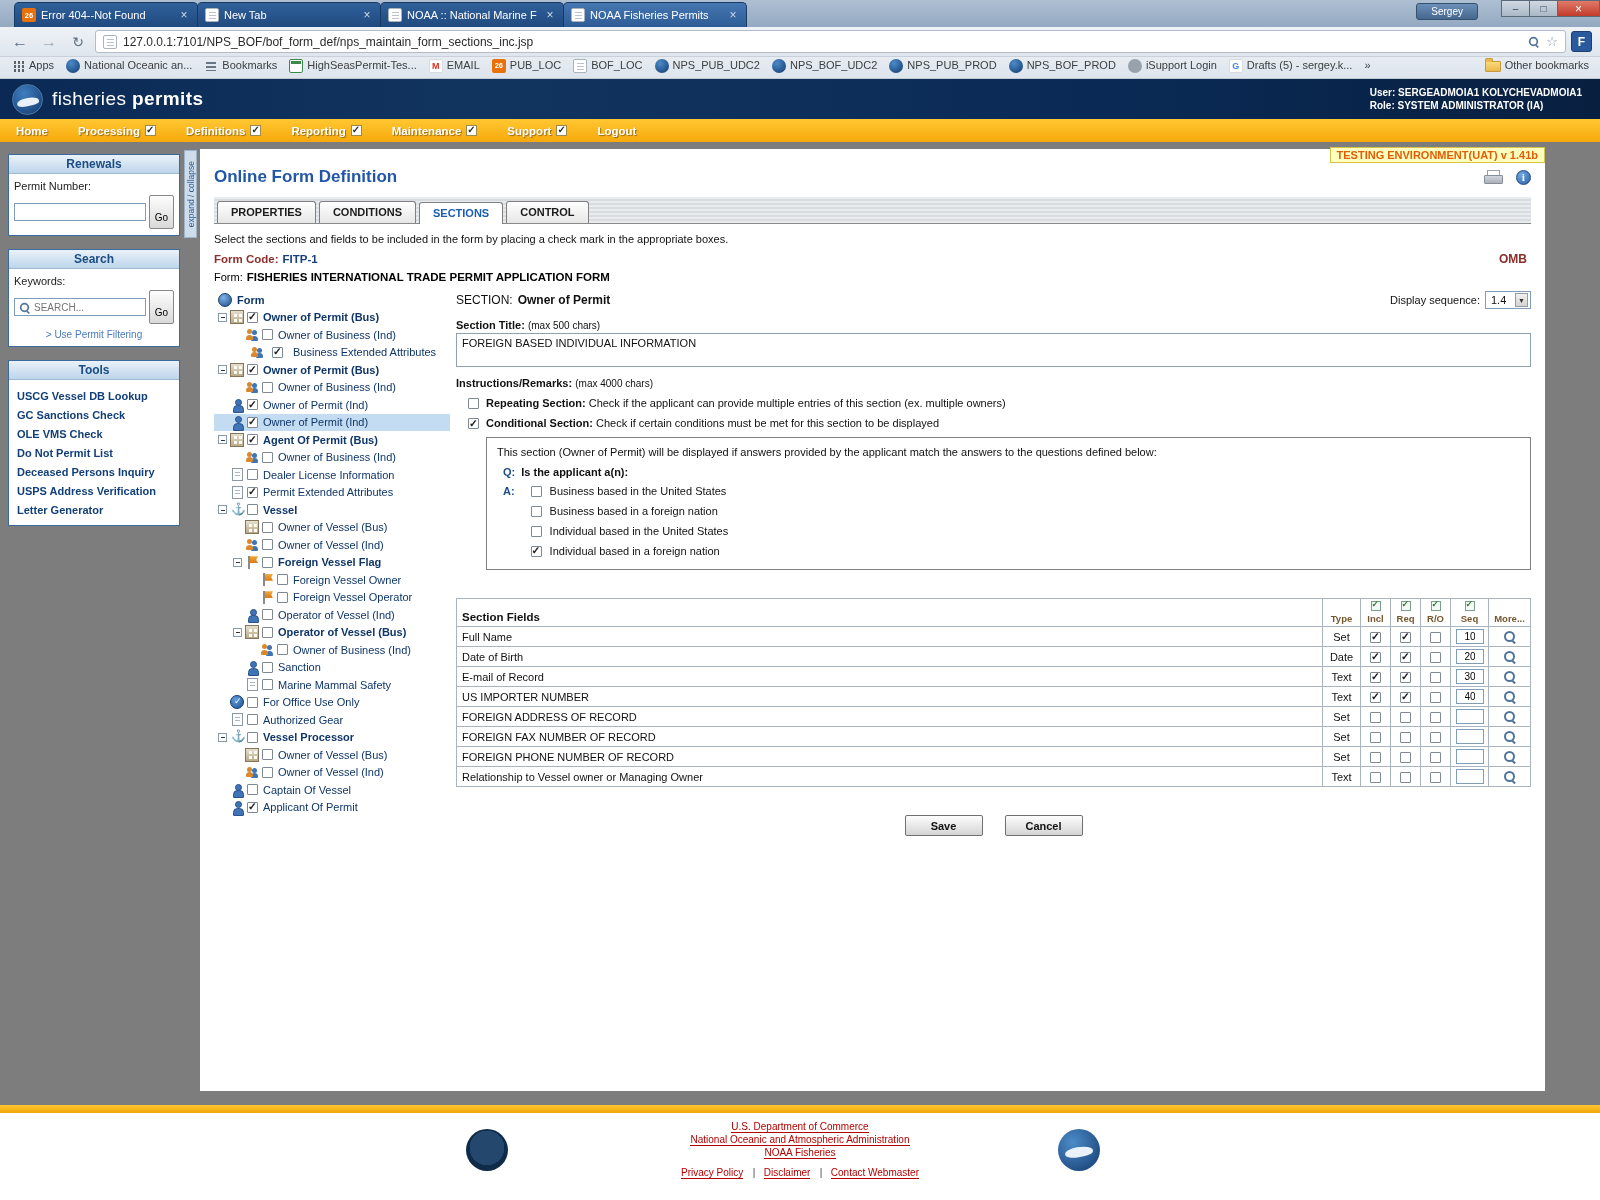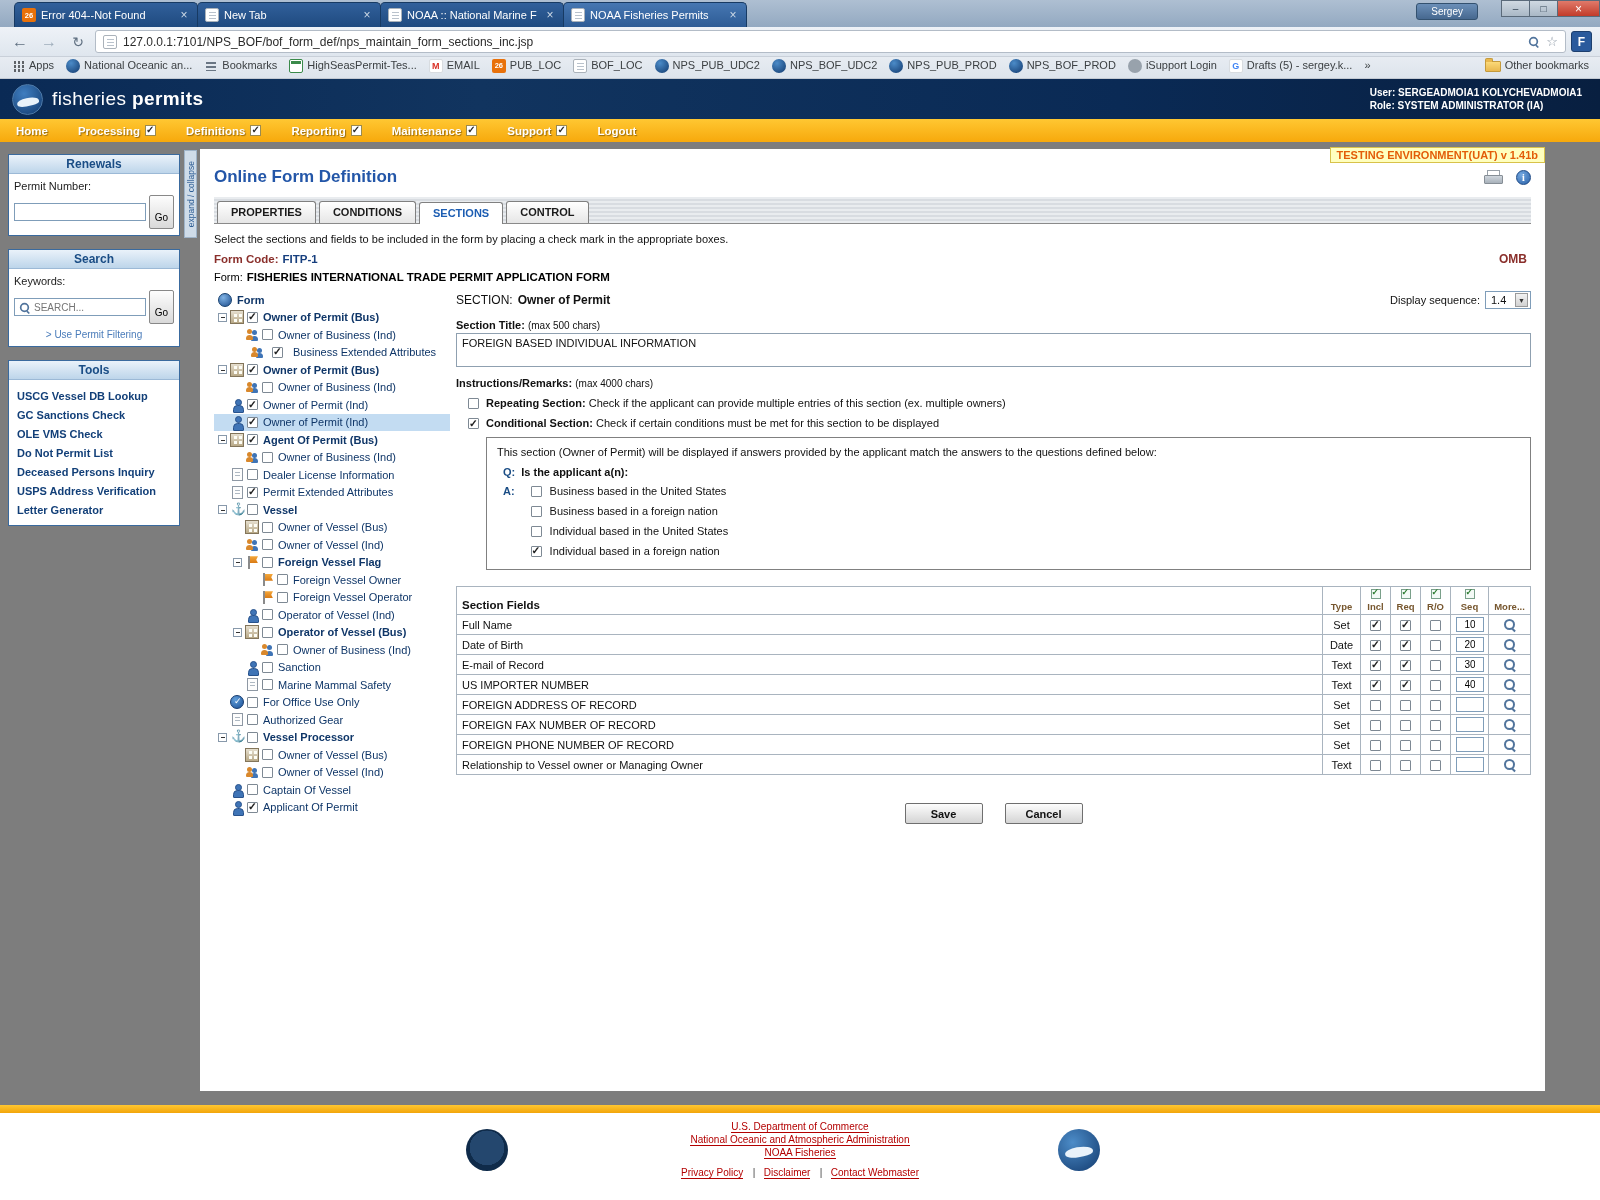--- a/index.html
+++ b/index.html
@@ -156,21 +156,21 @@
   .opt-line .cb{margin-top:1px}
   .opt-text b{font-size:11px}
   .condbox{border:1px solid #808080;margin:8px 0 0 30px;padding:8px 10px 12px;font-size:11px}
   .qline{margin-top:8px;display:flex;gap:6px;margin-left:6px}
   .qmark{color:#1a4d85;font-weight:bold}
   .qtext{font-weight:bold}
   .abl{display:flex;gap:8px;margin-left:6px;margin-top:7px}
   .answers{display:flex;flex-direction:column;gap:8px;margin-left:8px}
   .answer-row{display:flex;gap:8px;align-items:center}
 
-  .ftable{width:100%;border-collapse:collapse;margin-top:16px;font-size:11px}
+  .ftable{width:100%;border-collapse:collapse;margin-top:28px;font-size:11px}
   .ftable th,.ftable td{border:1px solid #a9b4bf}
   .name-h{text-align:left;padding:3px 5px;font-size:11.5px;font-weight:bold;vertical-align:bottom;color:#111}
   .col-h{width:30px;padding:2px 3px;font-size:9.5px;color:#77572f;font-weight:bold;vertical-align:bottom}
   .hico{display:block;width:10px;height:10px;border:1px solid #7aa08a;background:#f4faf6;margin:0 auto 2px;position:relative}
   .hico.off{visibility:hidden}
   .hico.on::after{content:"✓";position:absolute;left:0;top:-3px;font-size:9px;color:#2e7d32}
   .frow td{height:20px}
   .fname{padding:0 5px}
   .ftype{text-align:center;width:38px}
   .fcb{text-align:center;width:25px}

